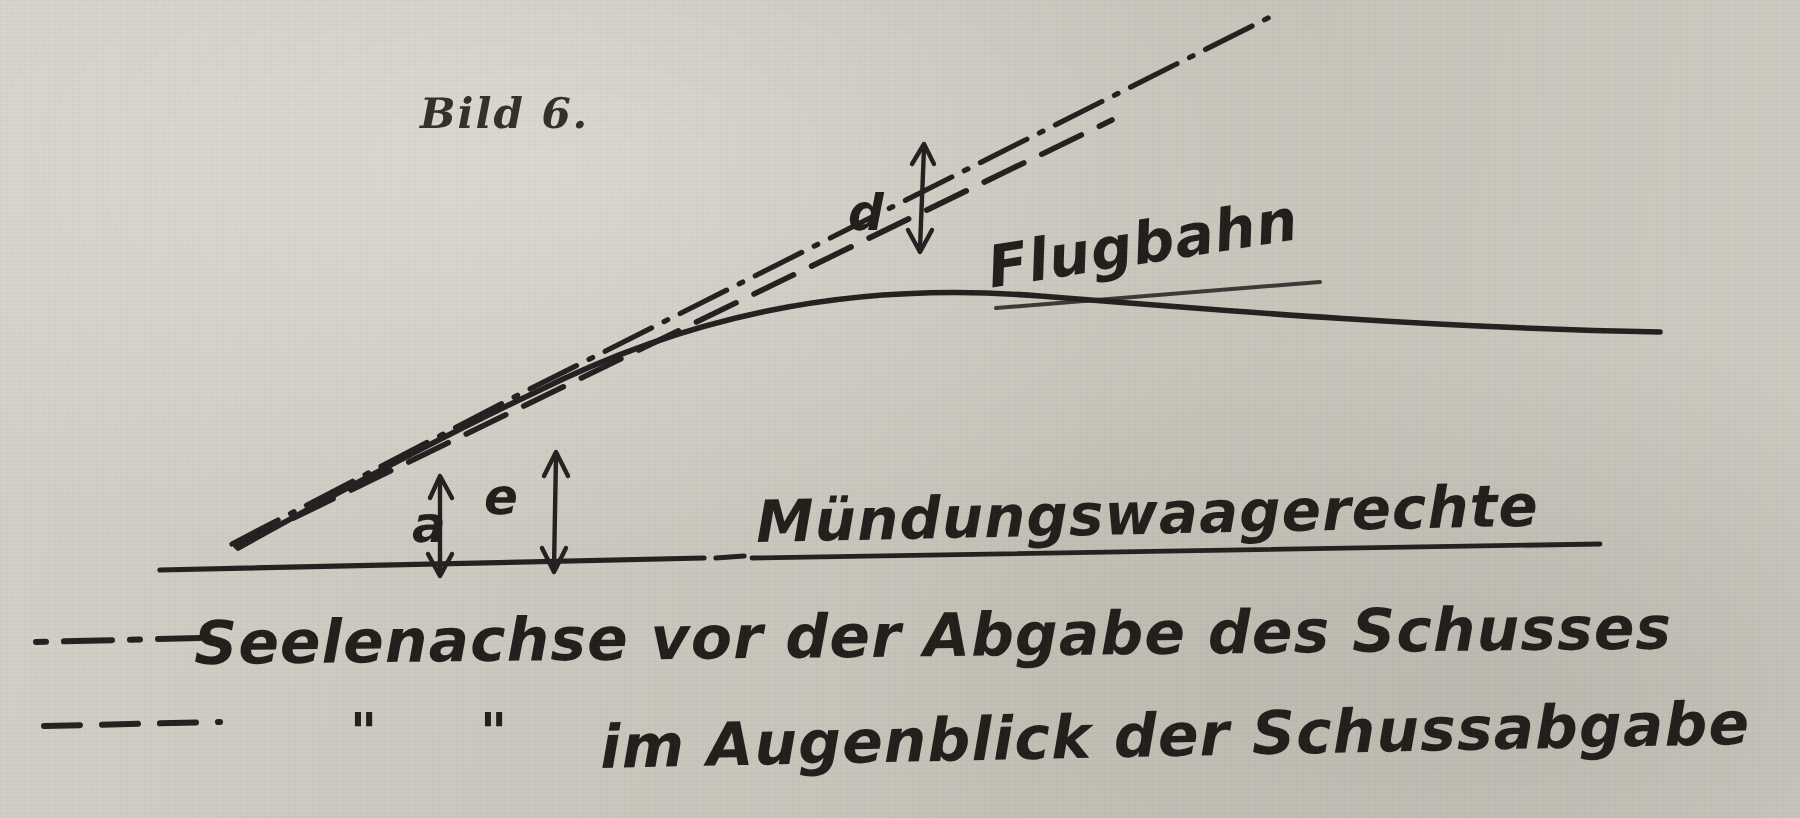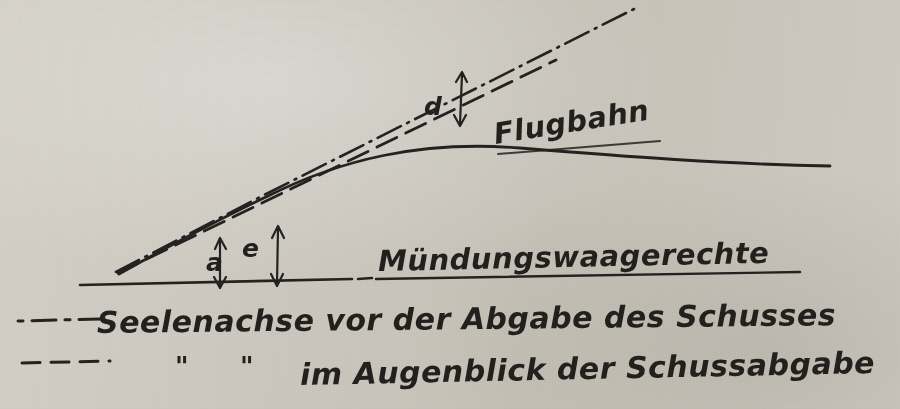--- a/index.html
+++ b/index.html
@@ -140,20 +140,21 @@
     <path class="ink" d="M 272 238 L 278 226 L 284 238" stroke-width="2.2" stroke-linecap="round" stroke-linejoin="round"></path>
     <path class="ink" d="M 271 274 L 277 286 L 283 274" stroke-width="2.2" stroke-linecap="round" stroke-linejoin="round"></path>
 
     <path class="ink" d="M 18 321 L 100 319" stroke-width="3" stroke-dasharray="5 9 24 9" stroke-linecap="round"></path>
 
     <path class="ink" d="M 22 363 L 110 361" stroke-width="3" stroke-dasharray="18 11" stroke-linecap="round"></path>
 
     <path class="ink" d="M 498 154 L 660 141" stroke-width="2" stroke-linecap="round" opacity="0.85"></path>
   </svg>
 
+  <div class="lbl script" id="fig-caption">Bild 6.</div>
 
   <div class="lbl script" id="label-d">d</div>
 
   <div class="lbl script" id="label-a">a</div>
 
   <div class="lbl script" id="label-e">e</div>
 
   <div class="lbl script" id="label-flugbahn">Flugbahn</div>
 
   <div class="lbl script" id="label-muendung">Mündungswaagerechte</div>

